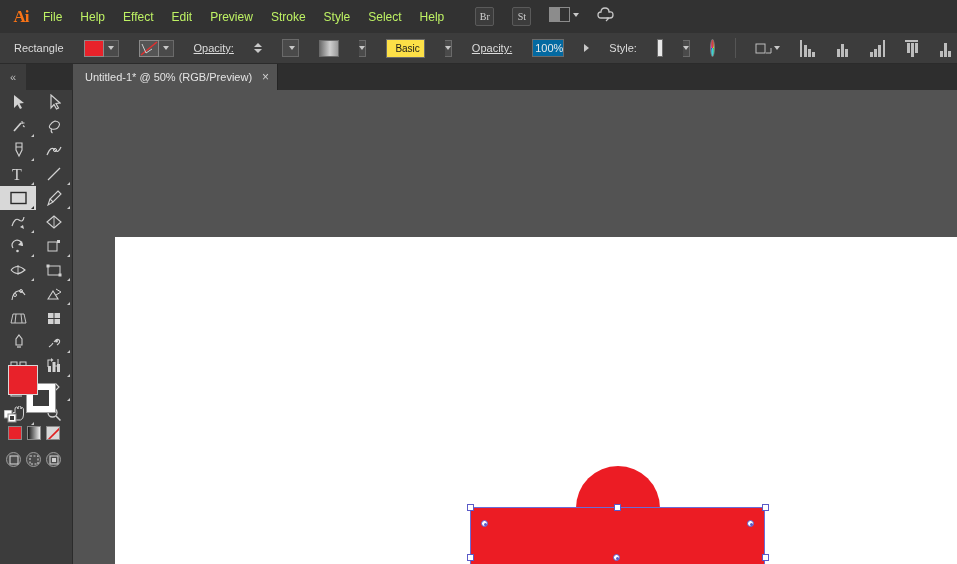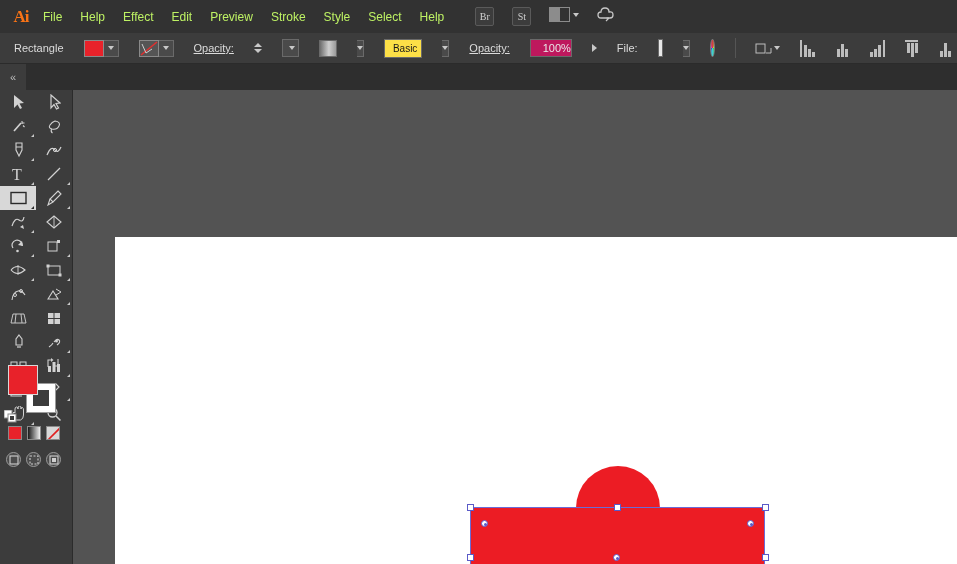--- a/index.html
+++ b/index.html
@@ -136,23 +136,23 @@
     display:flex; align-items:center;
     padding: 0 4px;
     position: relative;
   }
   #brush-line {
     flex: 1; height: 4px; background: #1a1a1a;
   }
   #brush-name { color: #1a1a1a; font-size: 10px; margin-left: 4px; }
   #opacity-field {
     width: 50px; height: 18px;
-    background: #be185d;
+    background: #0369a1;
     border: 1px solid #6a6a6a;
-    display:flex; align-items:center; padding-left:12px;
+    display:flex; align-items:center; padding-left:2px;
     color: #e8e8e8;
   }
   .tri-right {
     width:0;height:0;border-top:4px solid transparent;border-bottom:4px solid transparent;
     border-left:5px solid #c8c8c8;
   }
   #style-swatch {
     width: 24px; height: 18px;
     background: #e8e8e8;
     border: 1px solid #6a6a6a;
@@ -411,21 +411,21 @@
     <div id="brush-name">Basic</div>
   </div>
   <div class="dd-btn">
       <span class="caret"></span>
     </div>
 
   <div class="lbl stroke-underline">Opacity:</div>
   <div id="opacity-field">100%</div>
   <div class="tri-right"></div>
 
-  <div class="lbl">File:</div>
+  <div class="lbl">Style:</div>
   <div id="style-swatch"></div>
   <div class="dd-btn">
       <span class="caret"></span>
     </div>
 
   <div id="color-wheel"></div>
 
   <div class="tool-sep"></div>
 
   <div style="display:flex;align-items:center;gap:2px">
@@ -459,20 +459,24 @@
   <div class="align-ico" style="border-left:none">
       <b style="height:6px"></b>
       <b style="height:14px"></b>
       <b style="height:6px"></b>
     </div>
 </div>
 
 <div id="tabbar">
   <div id="collapse-arrows">«</div>
   <div id="tab-spacer"></div>
+  <div id="doc-tab">
+    <span>Untitled-1* @ 50% (RGB/Preview)</span>
+    <span id="doc-tab-close">×</span>
+  </div>
 </div>
 
 <div id="workspace">
 
   <div id="toolpanel">
     <div class="tool-row">
       <div class="tool">
           <svg width="13" height="16" viewBox="0 0 13 16">
             <path d="M2 1 L2 14 L5.5 10.5 L8 15 L10 14 L7.5 9.5 L12 9 Z" fill="#d2d2d2"></path>
           </svg>

